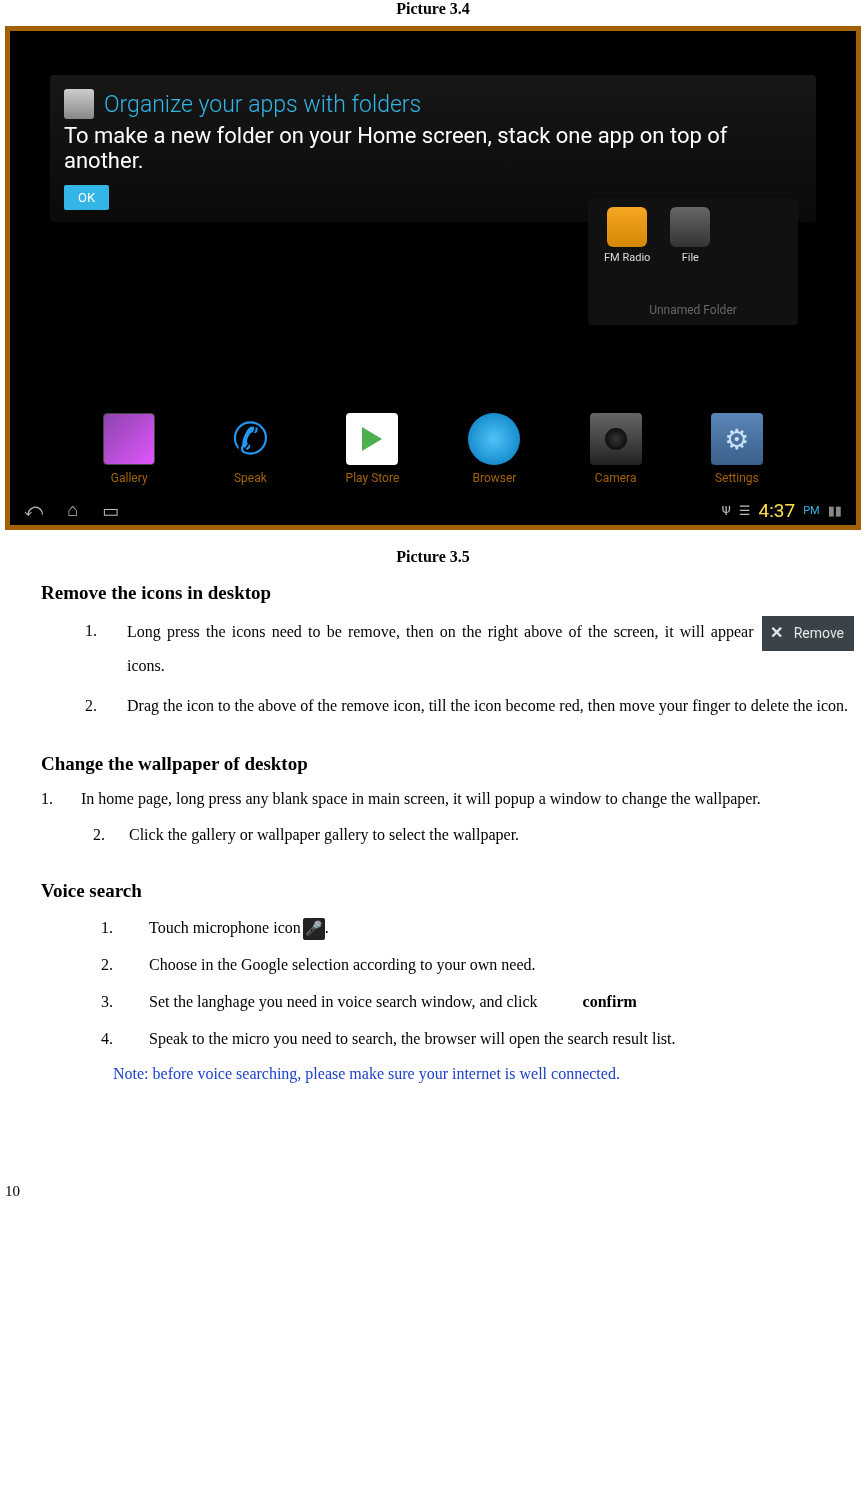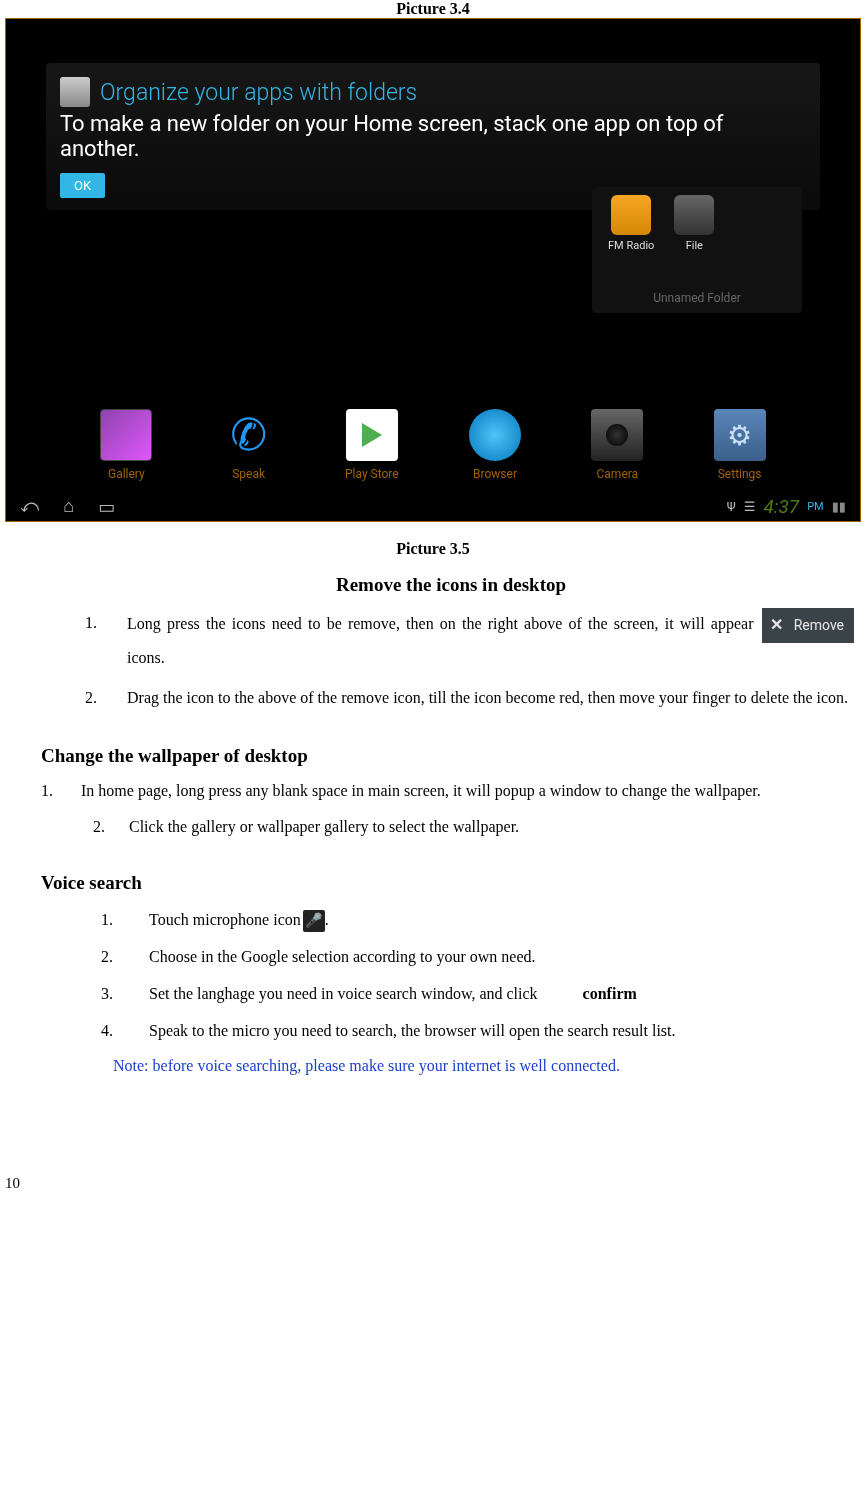--- a/index.html
+++ b/index.html
@@ -8,23 +8,24 @@
       width: 866px;
       margin: 0 auto;
       background: white;
       color: black;
       padding: 0 5px;
     }
     .page-title {
       text-align: center;
       font-weight: bold;
       font-size: 16px;
+      margin-bottom: 8px;
     }
     .screenshot-container {
-      border: 1px solid #a16207;
+      border: 5px solid #a16207;
       background: #000;
       width: 856px;
       height: 504px;
       position: relative;
       overflow: hidden;
     }
     .status-bar-top {
       height: 14px;
       background: #000;
     }
@@ -171,34 +172,33 @@
       font-size: 18px;
     }
     .nav-spacer { flex: 1; }
     .nav-right {
       display: flex;
       align-items: center;
       gap: 8px;
       color: #bbb;
       font-size: 13px;
     }
-    .nav-time { color: #4d7c0f; font-size: 19px; font-style: italic; }
+    .nav-time { color: #fde047; font-size: 19px; }
     .nav-pm { color: #33B5E5; font-size: 11px; }
     .nav-signal { color: #888; }
     .picture-label {
       text-align: center;
       font-weight: bold;
       font-size: 16px;
       margin: 18px 0 16px 0;
     }
     .section-heading {
       font-weight: bold;
       font-size: 19px;
       margin: 0 0 12px 36px;
-      text-align: center;
     }
     .section-heading-left {
       font-weight: bold;
       font-size: 19px;
       margin: 32px 0 10px 36px;
     }
     ol.numbered {
       list-style: none;
       padding: 0;
       margin: 0 5px 0 80px;

